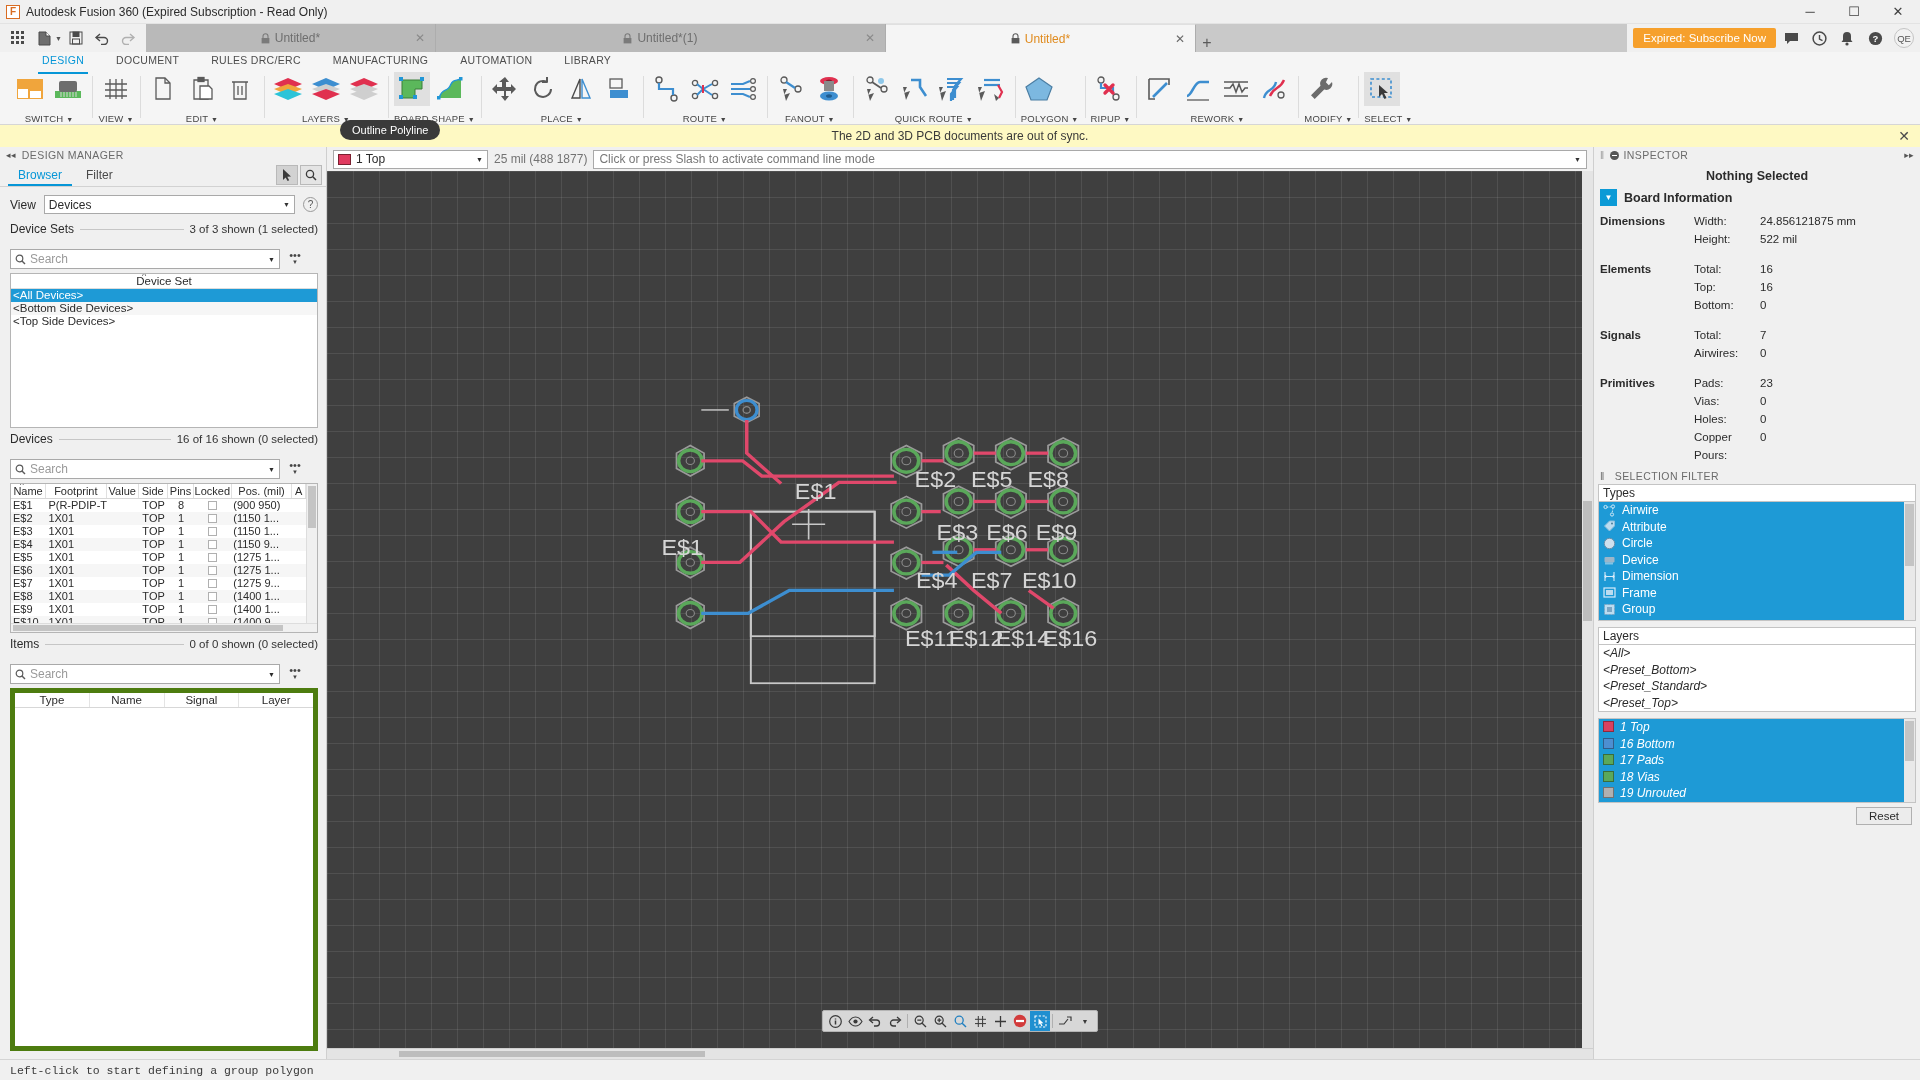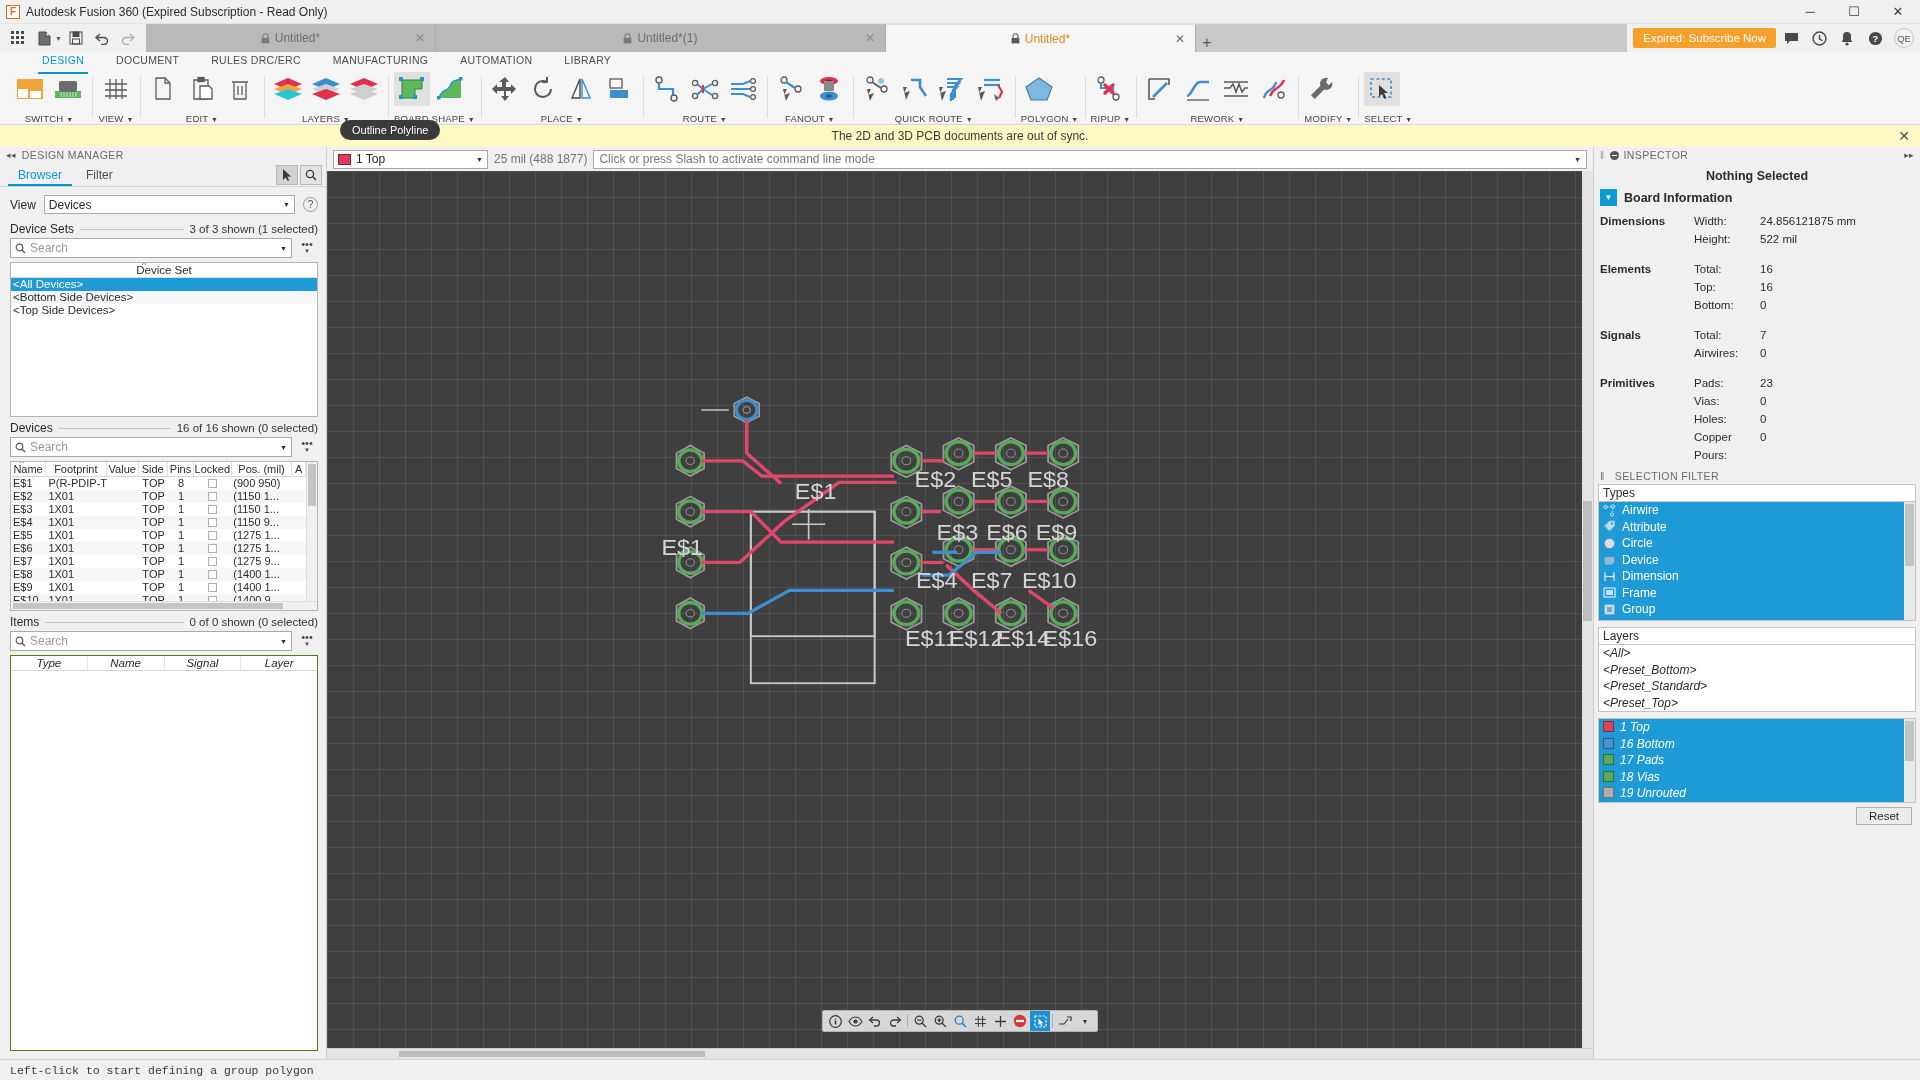--- a/index.html
+++ b/index.html
@@ -88,21 +88,21 @@
       padding:0 4px; font-size:12px; position:relative;}
   .combo .cv { flex:1; }
   .combo .dd { font-size:7px; color:#333; }
   .helpbtn { width:15px; height:15px; border-radius:50%; border:1px solid #9a9a9a; font-size:10px; color:#555;
       display:flex; align-items:center; justify-content:center; }
 
   .sechdr { display:flex; align-items:center; gap:6px; padding:4px 8px 2px 10px; font-size:12px; }
   .sechdr .rule { flex:1; height:1px; background:#c6c6c6; }
   .sechdr .cnt { font-size:11.5px; color:#333; }
 
-  .searchrow { display:flex; align-items:center; gap:4px; padding:0 8px 0 10px; }
+  .searchrow { display:flex; align-items:center; gap:4px; padding:0 20px 0 10px;margin-top:11px; }
   .searchbox { flex:1; height:20px; border:1px solid #a9a9a9; background:#fff; display:flex; align-items:center; padding:0 4px; gap:4px;}
   .searchbox .ph { flex:1; color:#9a9a9a; font-size:12px; }
   .dots { width:22px; display:flex; flex-direction:column; align-items:center; color:#444; line-height:7px; font-size:11px;}
   .dots .c2{font-size:6px;}
 
   .listbox { margin:4px 8px 0 10px; border:1px solid #b5b5b5; background:#fff; overflow:hidden; }
   .lhdr { text-align:center; font-size:11.5px; padding:1px 0; border-bottom:1px solid #dcdcdc; position:relative;}
   .lhdr .sortarr { position:absolute; left:50%; margin-left:-22px; top:-3px; font-size:9px; color:#555;}
   .lrow { font-size:11.5px; padding:0 2px; line-height:13px; }
   .lrow.sel { background:#1e9ad6; color:#fff; }
@@ -117,21 +117,21 @@
   .dtrow > div { padding:0 2px; overflow:hidden; white-space:nowrap; }
   .c-name{width:36px;} .c-fp{width:62px;} .c-val{width:32px;} .c-side{width:30px;text-align:center;}
   .c-pins{width:26px;text-align:center;} .c-lock{width:38px;display:flex;justify-content:center;align-items:center;}
   .c-pos{width:62px;} .c-a{width:14px;}
   .ckbox{width:9px;height:9px;border:1px solid #b0b0b0;background:#fff;display:inline-block;}
   .vscroll { width:11px; background:#f0f0f0; border-left:1px solid #ddd; position:relative; }
   .vscroll .thumb { position:absolute; left:1px; right:1px; top:2px; height:42px; background:#c4c4c4; }
   .hscroll { height:9px; background:#f0f0f0; border-top:1px solid #ddd; position:relative;}
   .hscroll .thumb { position:absolute; top:1px; bottom:1px; left:2px; width:270px; background:#c4c4c4; }
 
-  .itemtable { margin:4px 8px 8px 10px; border:1px solid #4d7c0f; background:#fff; flex:1; display:flex; flex-direction:column;font-style:italic;}
+  .itemtable { margin:4px 8px 8px 10px; border:5px solid #4d7c0f; background:#fff; flex:1; display:flex; flex-direction:column;}
   .ithead { display:flex; border-bottom:1px solid #d7d7d7; font-size:11.5px; }
   .ithead > div { flex:1; text-align:center; padding:1px 0; border-right:1px solid #e4e4e4;}
   .ithead > div:last-child{border-right:none;}
 
   
   .center { flex:1; display:flex; flex-direction:column; min-width:0; background:#f0f0f0; }
   .ctoolbar { height:24px; display:flex; align-items:center; gap:6px; padding:2px 6px; background:#f0f0f0;}
   .layercombo { width:155px; height:19px; border:1px solid #a9a9a9; background:#fff; display:flex; align-items:center; gap:5px; padding:0 4px; font-size:12px;}
   .swatch { width:13px; height:11px; background:#e03a5f; border:1px solid #7a2030;}
   .gridinfo { font-size:12px; color:#737373; white-space:nowrap; }

